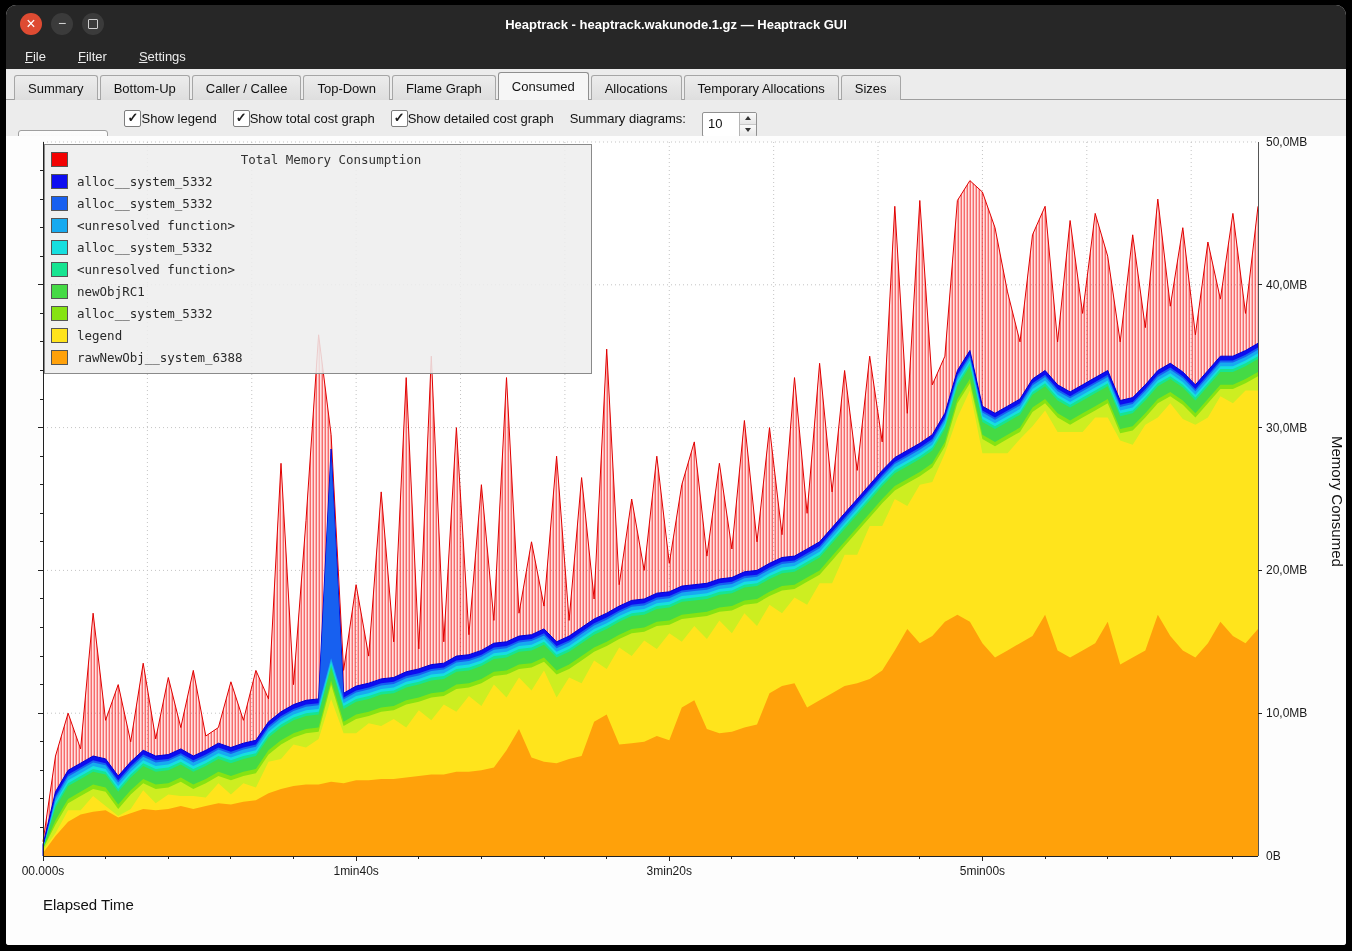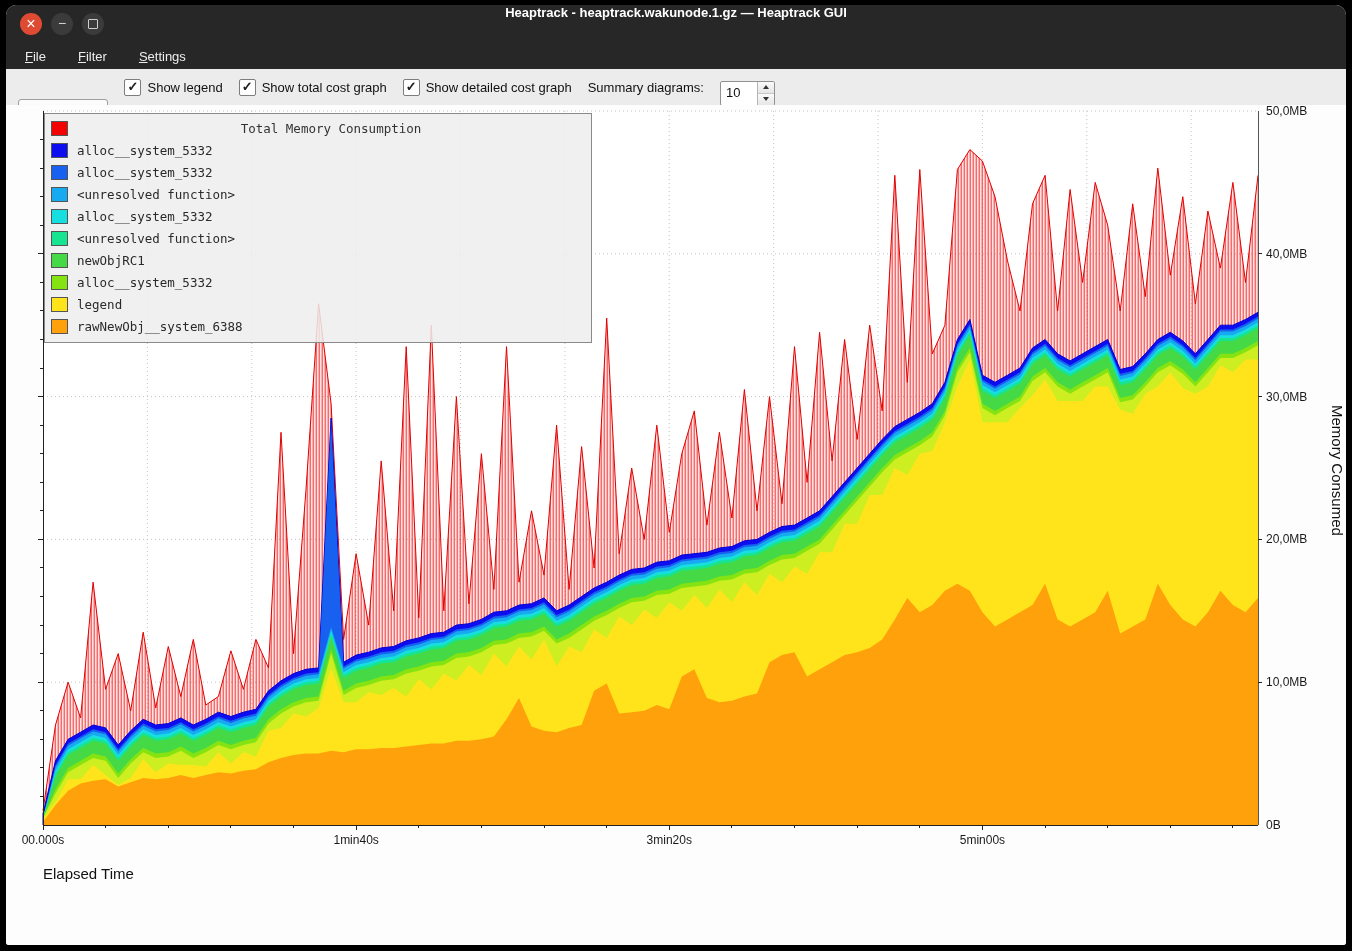--- a/index.html
+++ b/index.html
@@ -1,21 +1,21 @@
 <!DOCTYPE html>
 <html><head>
 <meta charset="utf-8">
 <style>
   html,body{margin:0;padding:0;}
   body{width:1352px;height:951px;background:#000;overflow:hidden;
        font-family:"Liberation Sans",sans-serif;-webkit-font-smoothing:antialiased;}
   .window{position:absolute;left:6px;top:5px;width:1340px;height:940px;background:#ececec;
           border-radius:10px 10px 3px 3px;overflow:hidden;display:flex;flex-direction:column;}
   
-  .titlebar{height:38px;background:#272727;display:flex;align-items:flex-start;position:relative;flex:0 0 auto;}
+  .titlebar{height:38px;background:#272727;display:flex;align-items:center;position:relative;flex:0 0 auto;}
   .win-controls{position:absolute;left:14px;top:8px;display:flex;gap:9px;}
   .win-btn{width:22px;height:22px;border-radius:50%;background:#3b3b3b;color:#d8d8d8;
            display:flex;align-items:center;justify-content:center;font-size:13px;line-height:1;cursor:default;}
   .win-btn.close{background:#de4b32;color:#fff;}
   .win-btn.close::before{content:"×";font-size:16px;margin-top:-1px;}
   .win-btn.minimize::before{content:"−";font-size:14px;margin-top:-2px;}
   .win-btn.maximize .box{width:8px;height:8px;border:1.5px solid #cfcfcf;border-radius:1px;display:block;}
   .title-text{flex:1;text-align:center;color:#fff;font-size:13px;font-weight:bold;}
   
   .menubar{height:26px;background:#272727;display:flex;align-items:center;padding-left:10px;gap:14px;flex:0 0 auto;}
@@ -26,21 +26,21 @@
           border-bottom:1px solid #9e9e9e;flex:0 0 auto;}
   .tab{padding:5px 13px 4px 13px;margin-right:2px;font-size:13px;color:#111;
        background:linear-gradient(#ececec,#dedede);border:1px solid #a6a6a6;border-bottom:none;
        border-radius:3px 3px 0 0;position:relative;top:1px;white-space:nowrap;}
   .tab.active{background:#f6f6f6;border-color:#8f8f8f;padding-top:6px;padding-bottom:6px;top:1px;z-index:2;}
   
   .toolbar{height:36px;background:#ececec;display:flex;align-items:center;gap:16px;padding:0 12px;flex:0 0 auto;}
   .btn{border:1px solid #9f9f9f;background:linear-gradient(#fdfdfd,#eeeeee);border-radius:3px;
        padding:4px 11px;font-size:13px;color:#111;margin-top:48px;}
   .cb-wrap{display:flex;align-items:center;gap:16px;}
-  .checkbox-group{display:flex;align-items:center;gap:6px;font-size:13px;color:#111;}
+  .checkbox-group{display:flex;align-items:center;font-size:13px;color:#111;}
   .checkbox{width:15px;height:15px;background:#fff;border:1px solid #7d7d7d;border-radius:2px;
             display:flex;align-items:center;justify-content:center;color:#1c1c1c;}
   .checkbox.checked::after{content:"✓";font-size:13px;font-weight:bold;margin-top:-1px;}
   .spin-label{font-size:13px;color:#111;}
   .spinbox{display:flex;height:23px;border:1px solid #919191;background:#fff;border-radius:2px;overflow:hidden;margin-top:12px;}
   .spin-value{width:26px;padding:3px 5px;font-size:13px;color:#111;}
   .spin-btns{display:flex;flex-direction:column;border-left:1px solid #b5b5b5;width:16px;}
   .spin-btn{flex:1;display:flex;align-items:center;justify-content:center;background:linear-gradient(#fafafa,#e6e6e6);}
   .spin-btn + .spin-btn{border-top:1px solid #c8c8c8;}
   .tri-up{width:0;height:0;border-left:3.5px solid transparent;border-right:3.5px solid transparent;border-bottom:4.5px solid #333;}
@@ -73,20 +73,31 @@
     </div>
     <div class="title-text">Heaptrack - heaptrack.wakunode.1.gz — Heaptrack GUI</div>
   </div>
 
   <div class="menubar">
     <span class="menu-item">File</span>
     <span class="menu-item">Filter</span>
     <span class="menu-item">Settings</span>
   </div>
 
+  <div class="tabbar">
+      <div class="tab">Summary</div>
+      <div class="tab">Bottom-Up</div>
+      <div class="tab">Caller / Callee</div>
+      <div class="tab">Top-Down</div>
+      <div class="tab">Flame Graph</div>
+      <div class="tab active">Consumed</div>
+      <div class="tab">Allocations</div>
+      <div class="tab">Temporary Allocations</div>
+      <div class="tab">Sizes</div>
+    </div>
 
   <div class="toolbar">
     <button class="btn">Export As...</button>
     <div class="cb-wrap">
         <span class="checkbox-group">
           <span class="checkbox checked"></span>
           <span>Show legend</span>
         </span>
         <span class="checkbox-group">
           <span class="checkbox checked"></span>

